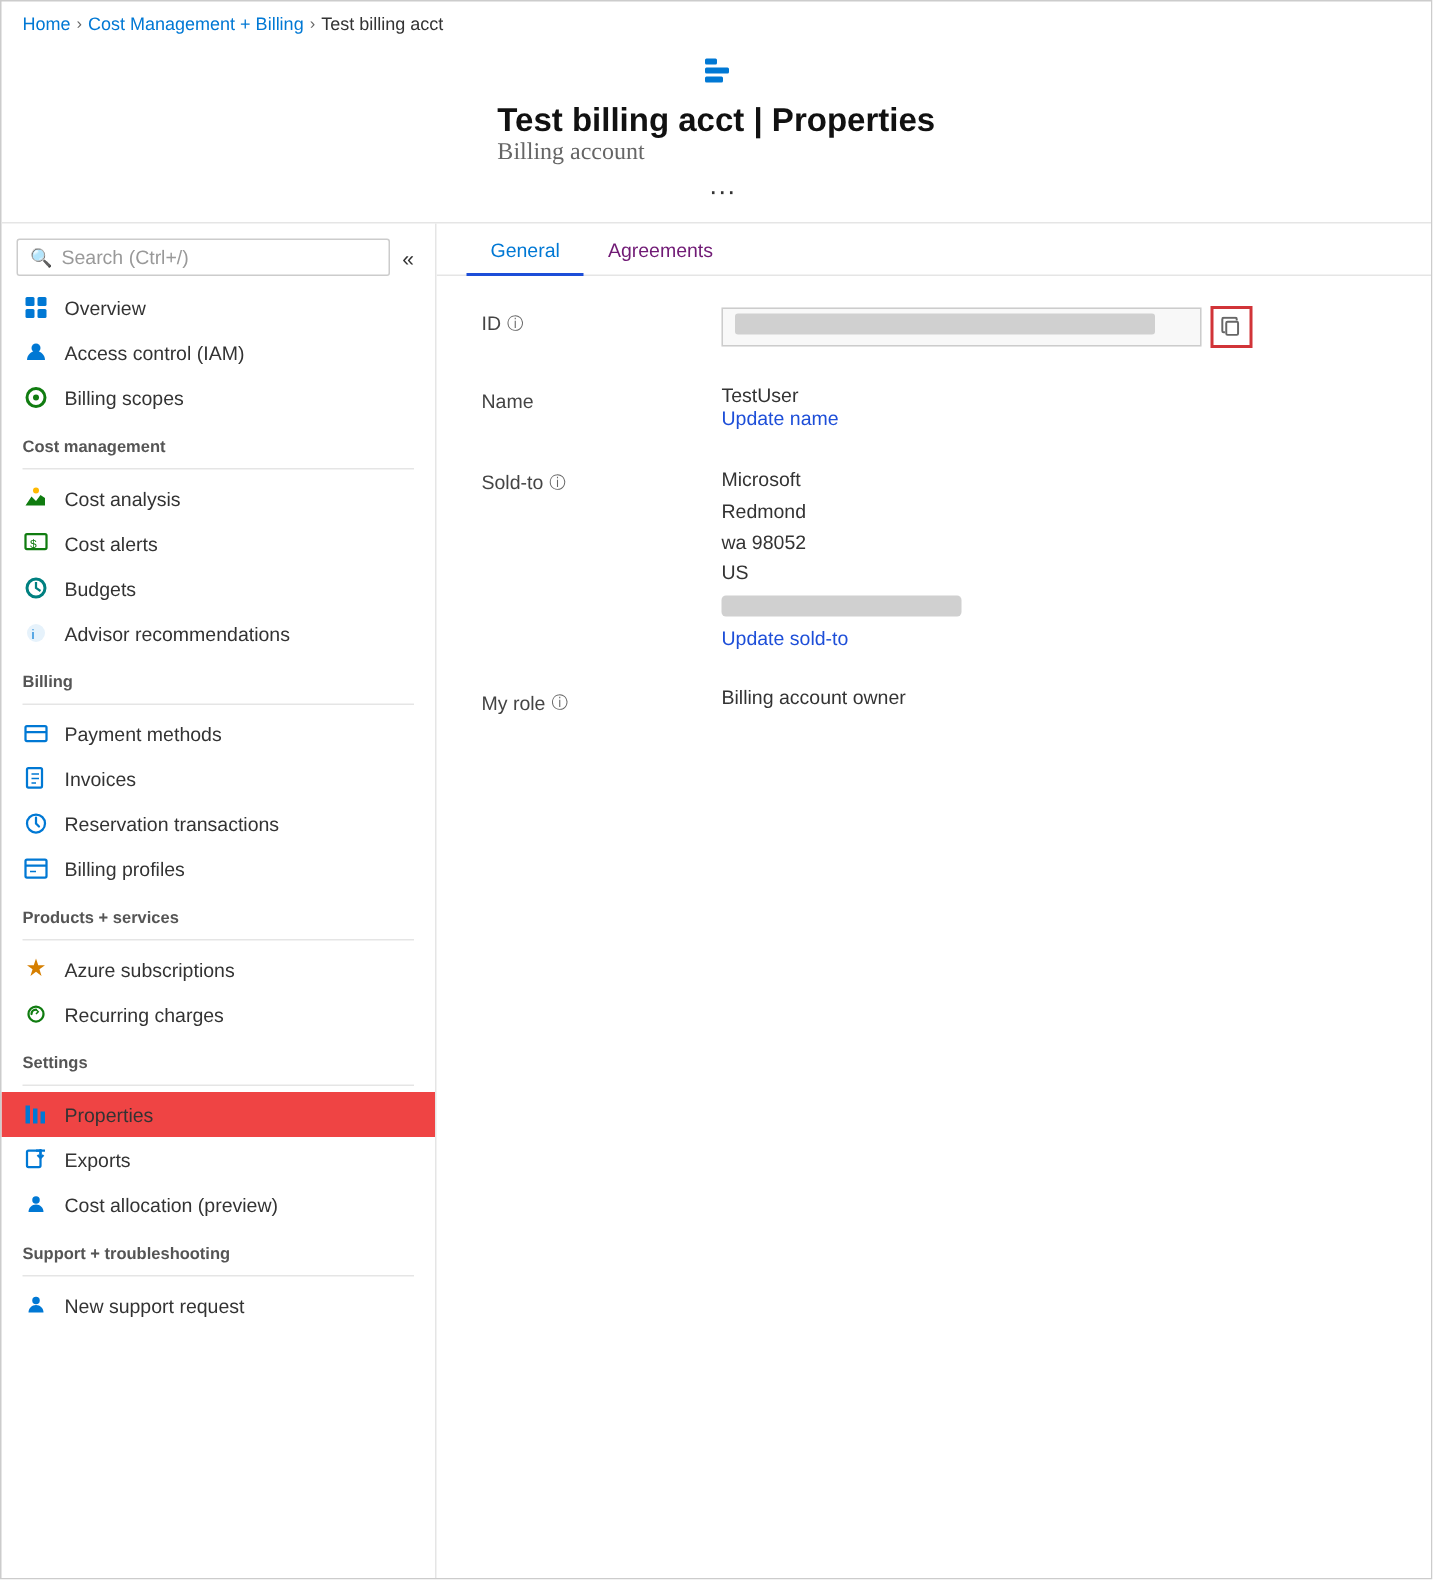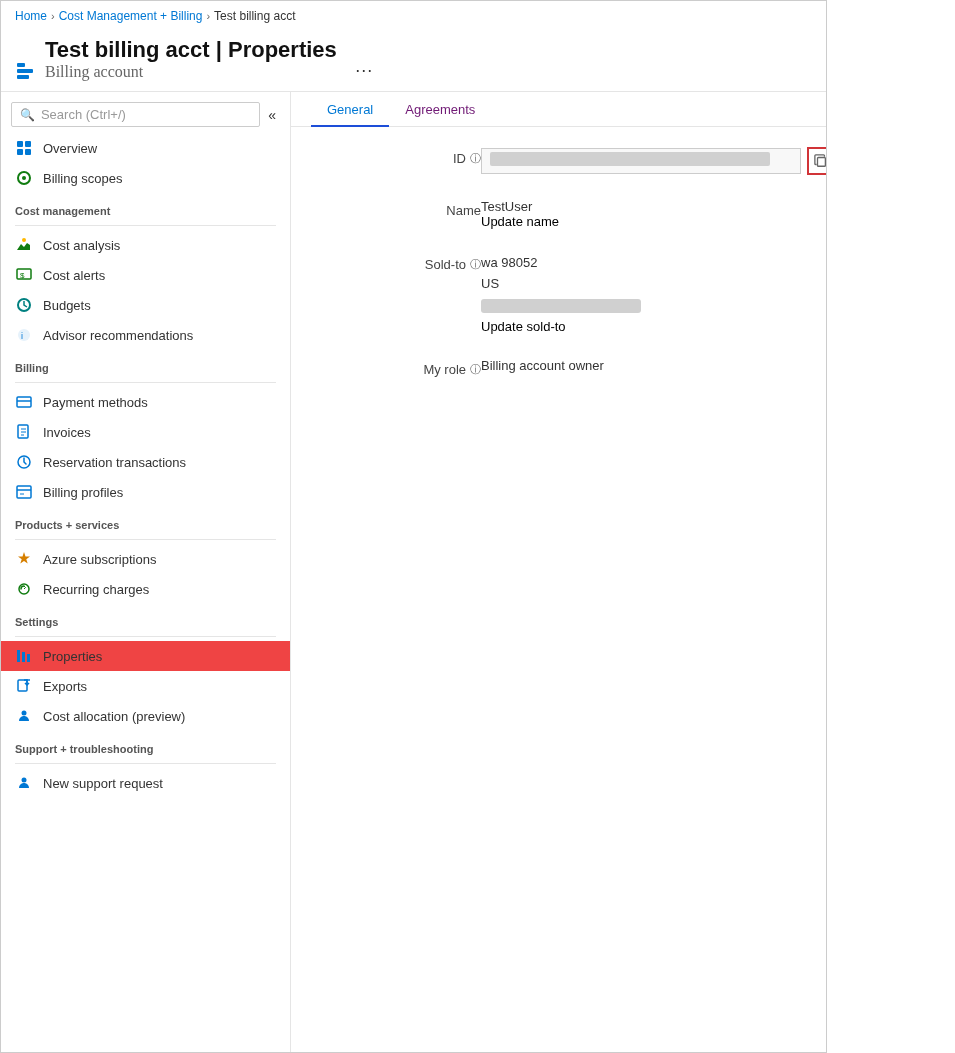--- a/index.html
+++ b/index.html
@@ -6,21 +6,21 @@
     body {
       font-family: 'Segoe UI', sans-serif;
       font-size: 13px;
       color: #333;
       background: #fff;
       width: 955px;
       min-height: 1053px;
     }
     .outer-border {
       border: 1px solid #ccc;
-      width: 827px;
+      width: 955px;
       min-height: 1053px;
       display: flex;
       flex-direction: column;
     }
     
     .breadcrumb {
       padding: 8px 14px;
       font-size: 12px;
       color: #0078d4;
       display: flex;
@@ -28,25 +28,26 @@
       gap: 4px;
       border-bottom: none;
     }
     .breadcrumb span { color: #333; }
     .breadcrumb a { color: #0078d4; text-decoration: none; }
     .breadcrumb .sep { color: #666; font-size: 11px; }
 
     
     .page-header {
       display: flex;
-      align-items: flex-end;
+      align-items: center;
       padding: 6px 14px 4px 14px;
       gap: 10px;
       border-bottom: 1px solid #e5e5e5;
       padding-bottom: 10px;
+      flex-direction: column;
     }
     .header-icon {
       display: flex;
       flex-direction: column;
       gap: 2px;
       padding: 2px;
     }
     .header-icon .bar {
       height: 4px;
       border-radius: 1px;
@@ -195,21 +196,20 @@
     }
     .property-label-col {
       width: 160px;
       min-width: 160px;
       color: #444;
       font-size: 13px;
       padding-top: 4px;
       display: flex;
       align-items: center;
       gap: 4px;
-      justify-content: flex-end;
     }
     .property-label-col .info-icon {
       color: #666;
       font-size: 11px;
       cursor: help;
     }
     .property-value-col {
       flex: 1;
       font-size: 13px;
     }
@@ -234,21 +234,21 @@
       border: 2px solid #d13438;
       background: #fff;
       cursor: pointer;
       display: flex;
       align-items: center;
       justify-content: center;
       color: #666;
       font-size: 14px;
     }
     .update-link {
-      color: #000000;
+      color: #1d4ed8;
       text-decoration: none;
       font-size: 13px;
       cursor: pointer;
     }
     .sold-to-value {
       line-height: 1.6;
       color: #333;
     }
     .sold-to-blurred {
       display: inline-block;
@@ -309,20 +309,29 @@
           <svg width="16" height="16" viewBox="0 0 16 16" fill="currentColor">
             <rect x="1" y="1" width="6" height="6" rx="1"></rect>
             <rect x="9" y="1" width="6" height="6" rx="1"></rect>
             <rect x="1" y="9" width="6" height="6" rx="1"></rect>
             <rect x="9" y="9" width="6" height="6" rx="1"></rect>
           </svg>
         </div>
         <span class="sidebar-item-label">Overview</span>
       </div>
       <div class="sidebar-item">
+        <div class="sidebar-item-icon icon-blue">
+          <svg width="16" height="16" viewBox="0 0 16 16" fill="currentColor">
+            <circle cx="8" cy="5" r="3"></circle>
+            <path d="M2 13c0-3.3 2.7-6 6-6s6 2.7 6 6H2z"></path>
+          </svg>
+        </div>
+        <span class="sidebar-item-label">Access control (IAM)</span>
+      </div>
+      <div class="sidebar-item">
         <div class="sidebar-item-icon icon-green">
           <svg width="16" height="16" viewBox="0 0 16 16" fill="currentColor">
             <circle cx="8" cy="8" r="6" fill="none" stroke="currentColor" stroke-width="2"></circle>
             <circle cx="8" cy="8" r="2"></circle>
           </svg>
         </div>
         <span class="sidebar-item-label">Billing scopes</span>
       </div>
 
       <div class="sidebar-section-label">Cost management</div>
@@ -513,20 +522,22 @@
         </div>
 
 
         <div class="property-row">
           <div class="property-label-col">
             <span>Sold-to</span>
             <span class="info-icon">ⓘ</span>
           </div>
           <div class="property-value-col">
             <div class="sold-to-value">
+              <div>Microsoft</div>
+              <div>Redmond</div>
               <div>wa 98052</div>
               <div>US</div>
               <div class="sold-to-blurred"></div>
             </div>
             <div style="margin-top: 0;">
               <a class="update-link">Update sold-to</a>
             </div>
           </div>
         </div>
 

